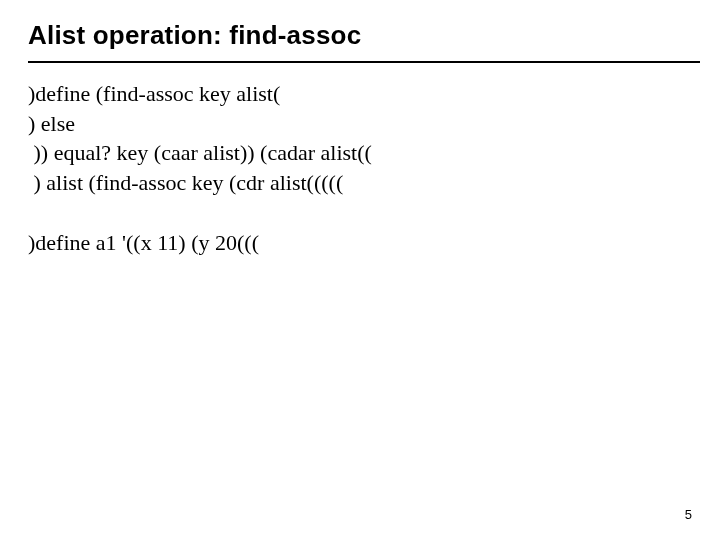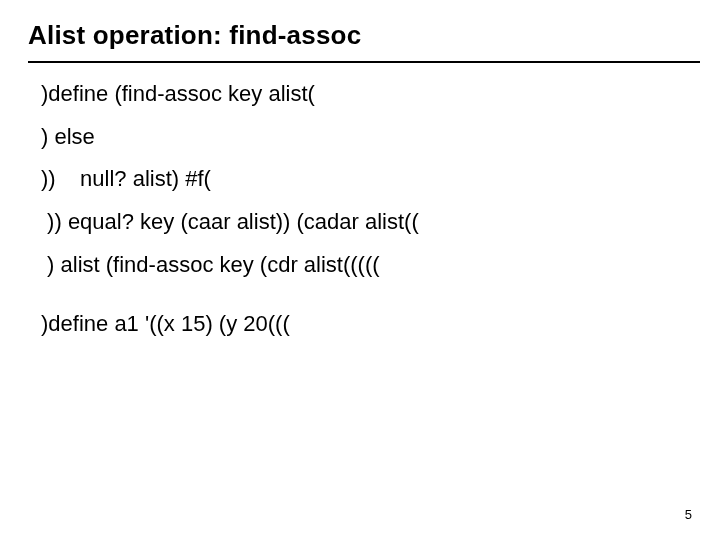--- a/index.html
+++ b/index.html
@@ -25,25 +25,25 @@
     margin: 0 0 6px 0;
     padding-bottom: 4px;
     letter-spacing: 0.2px;
   }
   .rule {
     border: none;
     border-top: 2px solid #000;
     margin: 0 0 16px 0;
   }
   .code {
-    font-family: Liberation Sans, sans-serif;
+    font-family: Liberation Serif, serif;
     font-size: 22px;
     line-height: 1.35;
     white-space: pre;
-    margin: 13px;
+    margin: 0;
   }
   .block {
     margin-bottom: 30px;
   }
   .page-num {
     position: absolute;
     bottom: 18px;
     right: 28px;
     font-size: 13px;
     color: #000;
@@ -53,23 +53,22 @@
 </head>
 <body>
 
 <div class="slide">
   <h1 class="title">Alist operation: find-assoc</h1>
   <hr class="rule">
 
   <div class="block">
     <div class="code">)define (find-assoc key alist(</div>
     <div class="code">) else</div>
-    <div class="code">))    null? alist) #f(</div>
     <div class="code"> )) equal? key (caar alist)) (cadar alist((</div>
     <div class="code"> ) alist (find-assoc key (cdr alist(((((</div>
   </div>
 
   <div class="block">
-    <div class="code">)define a1 '((x 15) (y 20(((</div>
+    <div class="code">)define a1 '((x 11) (y 20(((</div>
   </div>
 
   <div class="page-num">5</div>
 </div>
 
 </body></html>

